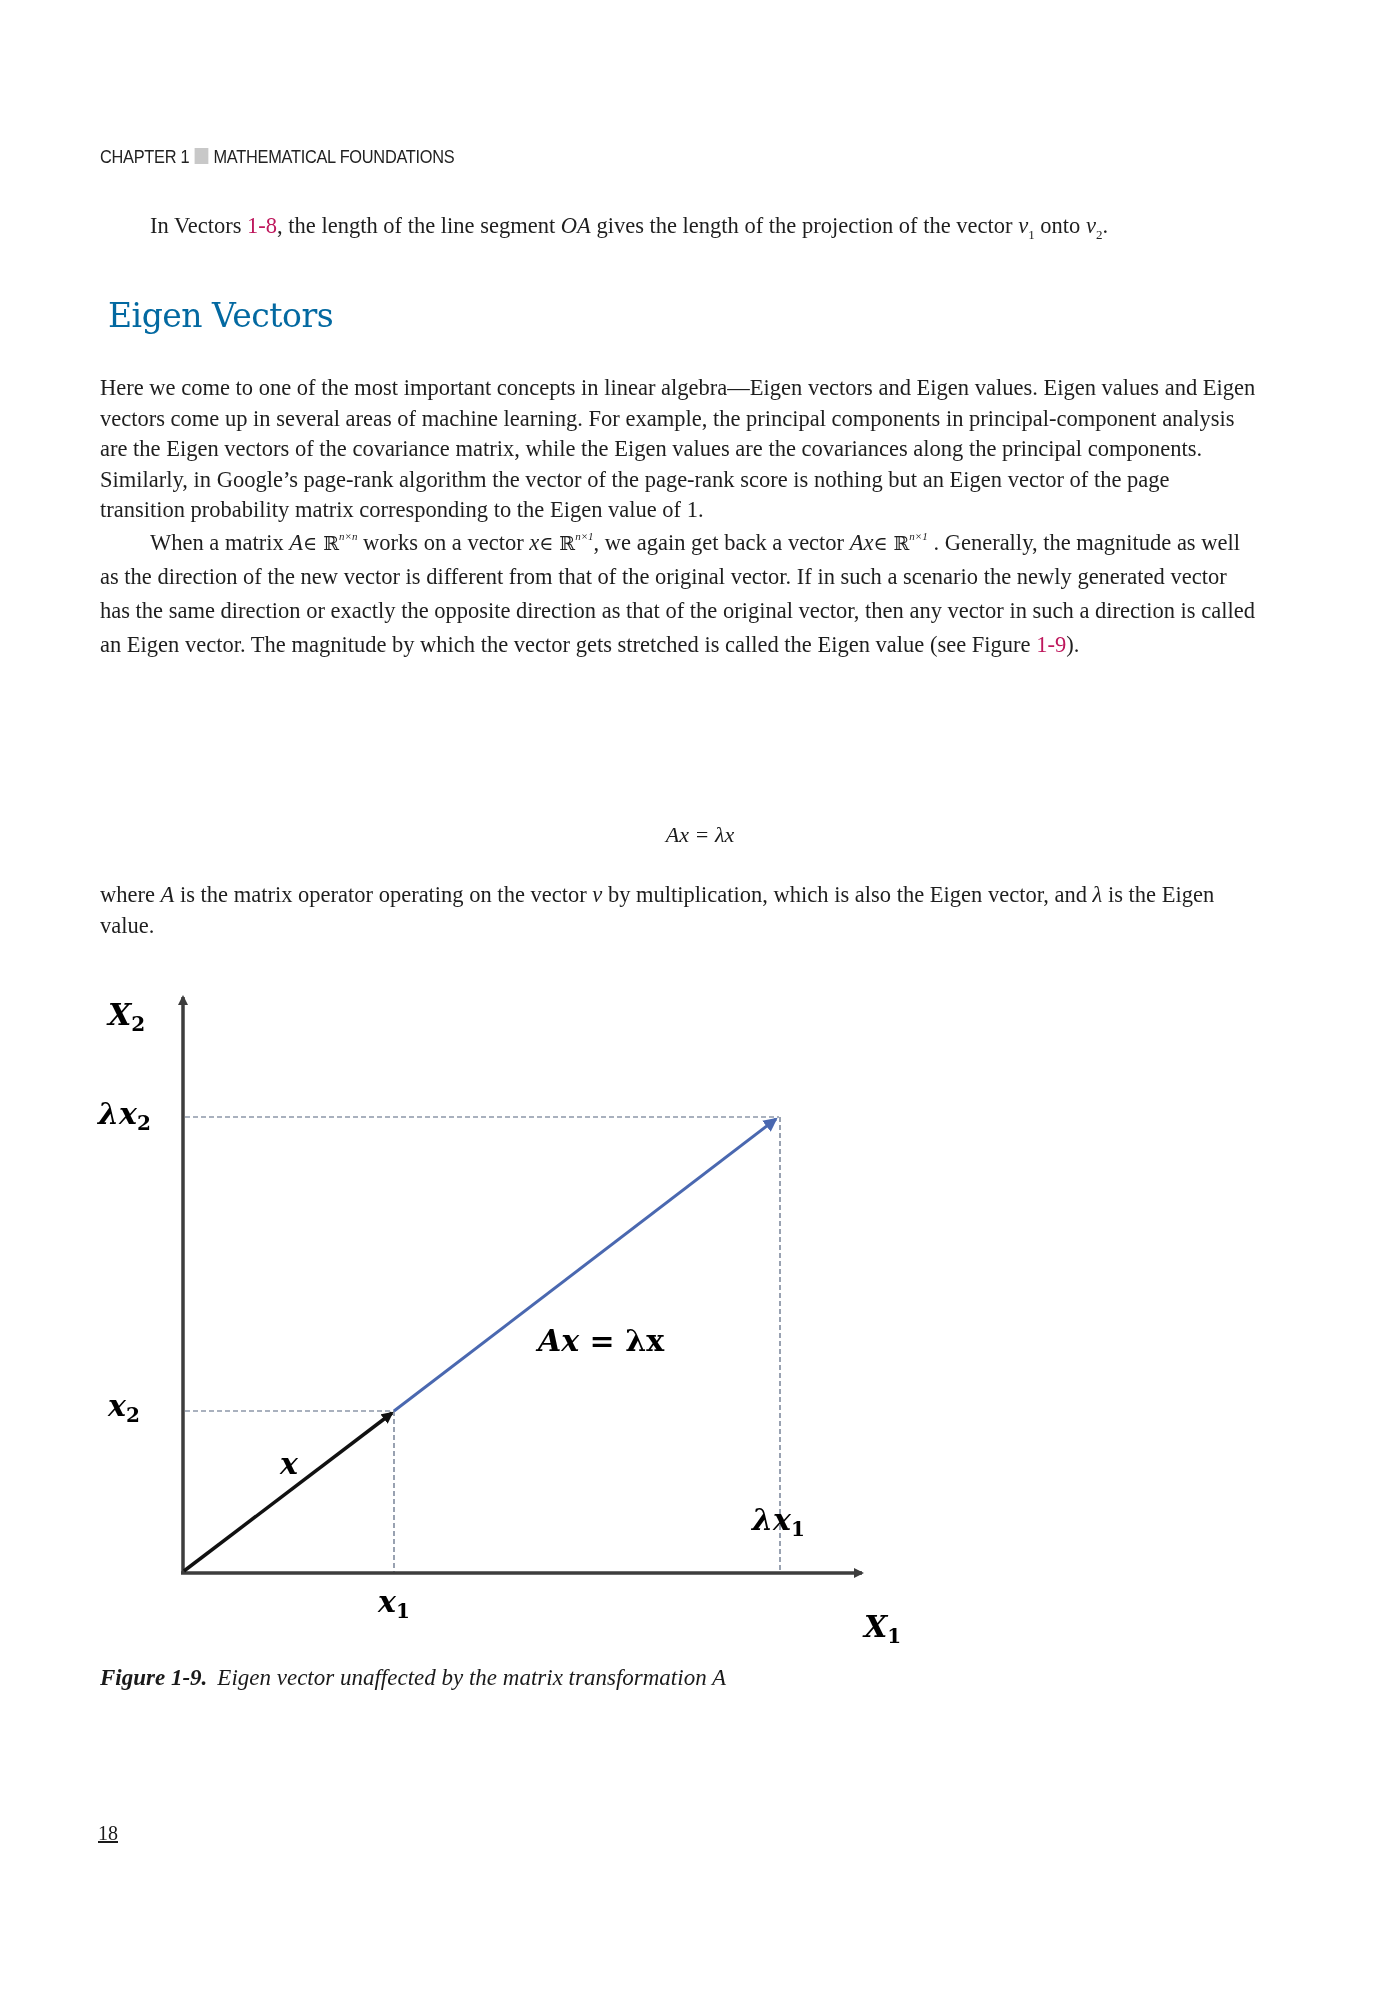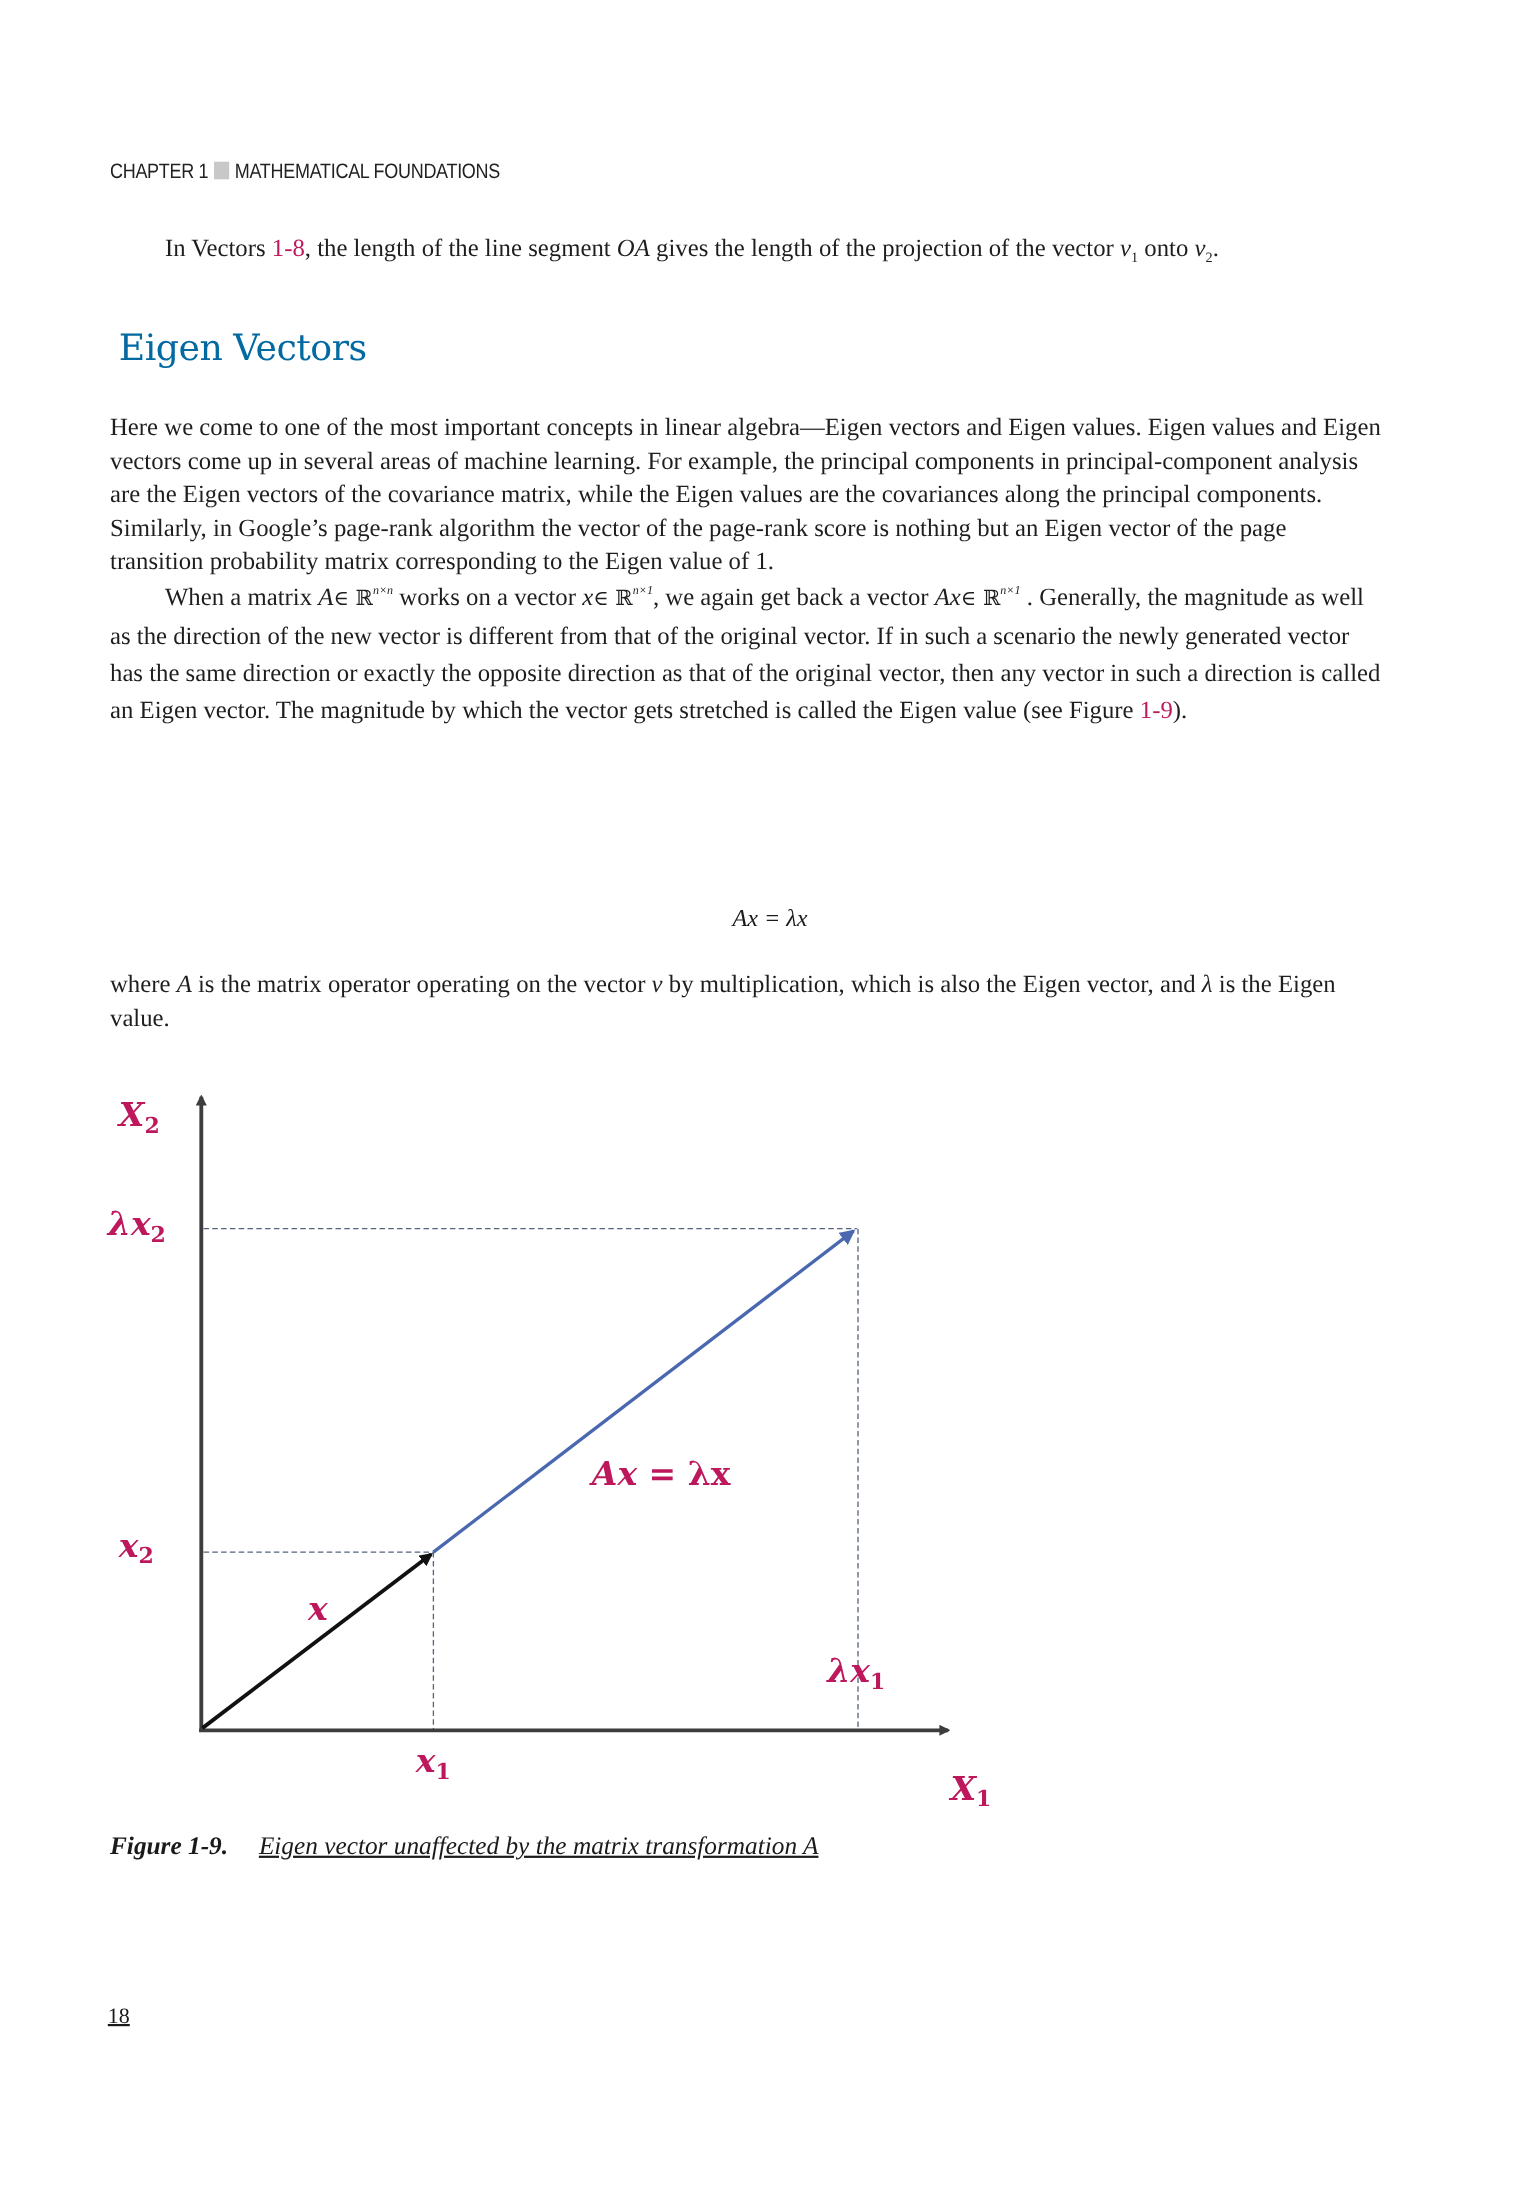--- a/index.html
+++ b/index.html
@@ -14,26 +14,26 @@
   .link { color:#be185d; }
   .it { font-style:italic; }
   .heading { position:absolute; left:108px; top:296px; font-family:"DejaVu Serif", serif;
              font-size:33px; font-weight:normal; color:#0369a1; margin:0; letter-spacing:-0.5px; }
   .para { margin:0; }
   .math sup { font-size:11px; font-style:italic; vertical-align:10px; line-height:0; }
   .bb { font-family:"DejaVu Serif", serif; font-size:19px; }
   .equation { position:absolute; left:0; width:1400px; top:822px; text-align:center;
               font-family:"Liberation Serif", serif; font-size:22px; font-style:italic; }
   .figure { position:absolute; left:0; top:0; width:1400px; height:2000px; pointer-events:none; }
-  .fig-label { position:absolute; font-family:"DejaVu Serif", serif; font-weight:bold; font-size:30px; color:#be185d; white-space:nowrap; }
+  .fig-label { position:absolute; font-family:"DejaVu Serif", serif; font-weight:bold; font-size:30px; color:#000000; white-space:nowrap; }
   .fig-label sub { font-size:20px; font-style:normal; vertical-align:-6px; }
   .fig-label .it { font-style:italic; }
   .caption { position:absolute; left:100px; top:1665px; font-family:"Liberation Serif", serif; font-size:23px; white-space:nowrap; }
   .caption .num { font-weight:bold; font-style:italic; }
-  .caption .txt { font-style:italic; margin-left:28px;text-decoration:underline; }
+  .caption .txt { font-style:italic; margin-left:10px; }
   .page-number { position:absolute; left:98px; top:1822px; font-family:"Liberation Serif", serif; font-size:20px;text-decoration:underline; }
 </style>
 </head>
 <body>
 
 <div class="running-head">
   <span>CHAPTER 1</span><span class="sq"></span><span>MATHEMATICAL FOUNDATIONS</span>
 </div>
 
 <div class="text indent" style="top:211px;">

